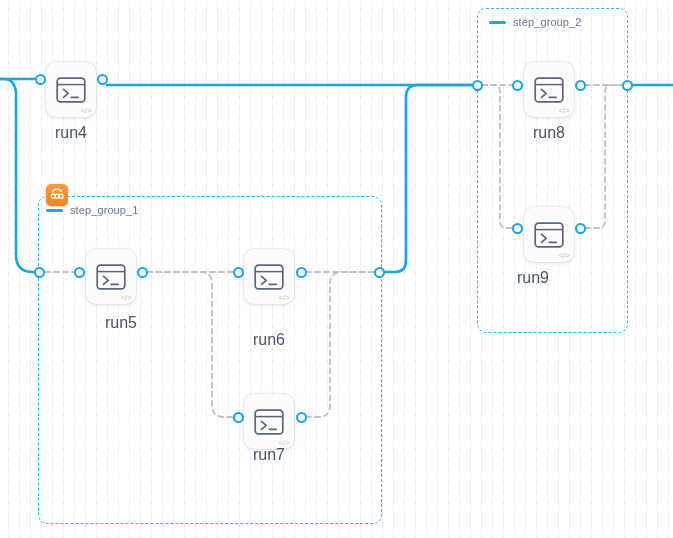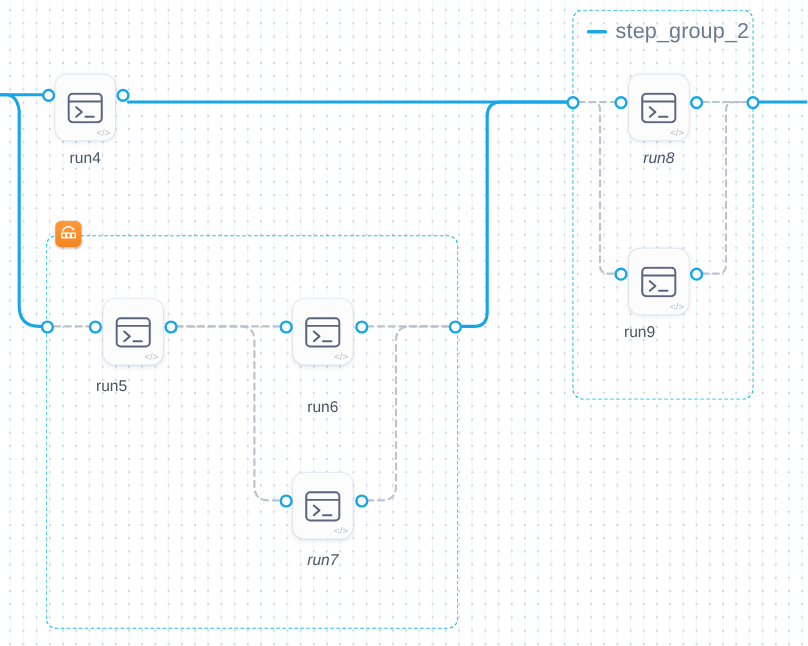--- a/index.html
+++ b/index.html
@@ -41,21 +41,21 @@
     white-space: nowrap;
   }
   .grp-dash {
     display: inline-block;
     width: 17px;
     height: 3px;
     background: #1aa9e0;
     border-radius: 2px;
   }
   .grp-title {
-    font-size: 18px;
+    font-size: 11px;
     color: #6b7a90;
     letter-spacing: 0.1px;
   }
   .grp-badge {
     position: absolute;
     width: 22px; height: 22px;
     border-radius: 5px;
     background: linear-gradient(180deg,#ff9a3c 0%, #f5831f 100%);
     display: flex;
     align-items: center;
@@ -76,21 +76,21 @@
     position: absolute;
     right: 4px;
     bottom: 2px;
     font-size: 8px;
     color: #b7bfcb;
     line-height: 1;
     font-family: "Liberation Sans", sans-serif;
   }
   .nlabel {
     position: absolute;
-    font-size: 13px;
+    font-size: 16px;
     color: #4a5565;
     text-align: center;
     width: 90px;
   }
   .port {
     position: absolute;
     width: 11px; height: 11px;
     border-radius: 50%;
     background: #ffffff;
     border: 2.6px solid #17a7e8;
@@ -148,20 +148,24 @@
   <div class="grp" style="left:38px; top:196px; width:344px; height:328px;"></div>
   <div class="grp-badge" style="left:46px; top:184px;">
     <svg width="16" height="16" viewBox="0 0 20 20" aria-hidden="true">
       <path d="M4.2 6.6 A6.2 6.2 0 0 1 15.2 5.2" fill="none" stroke="#ffffff" stroke-width="1.7" stroke-linecap="round"></path>
       <path d="M15.6 2.6 L16.4 5.9 L13.1 6.2 Z" fill="#ffffff"></path>
       <rect x="3.1" y="9.2" width="4.3" height="4.6" fill="none" stroke="#ffffff" stroke-width="1.5"></rect>
       <rect x="8.0" y="9.2" width="4.3" height="4.6" fill="none" stroke="#ffffff" stroke-width="1.5"></rect>
       <rect x="12.9" y="9.2" width="4.3" height="4.6" fill="none" stroke="#ffffff" stroke-width="1.5"></rect>
     </svg>
   </div>
+  <div class="grp-head" style="left:46px; top:204px;">
+    <span class="grp-dash"></span>
+    <span class="grp-title">step_group_1</span>
+  </div>
 
   <div class="node" style="left:46px; top:62px;">
     <svg width="30" height="26" viewBox="0 0 30 26" aria-hidden="true">
       <rect x="1.2" y="1.2" width="27.6" height="23.6" rx="3.4" fill="none" stroke="#5c6480" stroke-width="1.7"></rect>
       <line x1="1.2" y1="7.6" x2="28.8" y2="7.6" stroke="#5c6480" stroke-width="1.5"></line>
       <path d="M7.5 12.3 L12.2 16.3 L7.5 20.3" fill="none" stroke="#5c6480" stroke-width="1.7" stroke-linecap="round" stroke-linejoin="round"></path>
       <line x1="15.2" y1="20.3" x2="22.2" y2="20.3" stroke="#5c6480" stroke-width="1.7" stroke-linecap="round"></line>
     </svg>
     <span class="codebadge">&lt;/&gt;</span>
   </div>
@@ -169,21 +173,21 @@
 
   <div class="node" style="left:524px; top:62px;">
     <svg width="30" height="26" viewBox="0 0 30 26" aria-hidden="true">
       <rect x="1.2" y="1.2" width="27.6" height="23.6" rx="3.4" fill="none" stroke="#5c6480" stroke-width="1.7"></rect>
       <line x1="1.2" y1="7.6" x2="28.8" y2="7.6" stroke="#5c6480" stroke-width="1.5"></line>
       <path d="M7.5 12.3 L12.2 16.3 L7.5 20.3" fill="none" stroke="#5c6480" stroke-width="1.7" stroke-linecap="round" stroke-linejoin="round"></path>
       <line x1="15.2" y1="20.3" x2="22.2" y2="20.3" stroke="#5c6480" stroke-width="1.7" stroke-linecap="round"></line>
     </svg>
     <span class="codebadge">&lt;/&gt;</span>
   </div>
-  <div class="nlabel" style="left:504px; top:124px;font-style:italic;">run8</div>
+  <div class="nlabel" style="left:504px; top:124px;">run8</div>
 
   <div class="node" style="left:524px; top:207px;">
     <svg width="30" height="26" viewBox="0 0 30 26" aria-hidden="true">
       <rect x="1.2" y="1.2" width="27.6" height="23.6" rx="3.4" fill="none" stroke="#5c6480" stroke-width="1.7"></rect>
       <line x1="1.2" y1="7.6" x2="28.8" y2="7.6" stroke="#5c6480" stroke-width="1.5"></line>
       <path d="M7.5 12.3 L12.2 16.3 L7.5 20.3" fill="none" stroke="#5c6480" stroke-width="1.7" stroke-linecap="round" stroke-linejoin="round"></path>
       <line x1="15.2" y1="20.3" x2="22.2" y2="20.3" stroke="#5c6480" stroke-width="1.7" stroke-linecap="round"></line>
     </svg>
     <span class="codebadge">&lt;/&gt;</span>
   </div>
@@ -191,21 +195,21 @@
 
   <div class="node" style="left:86px; top:249px;">
     <svg width="30" height="26" viewBox="0 0 30 26" aria-hidden="true">
       <rect x="1.2" y="1.2" width="27.6" height="23.6" rx="3.4" fill="none" stroke="#5c6480" stroke-width="1.7"></rect>
       <line x1="1.2" y1="7.6" x2="28.8" y2="7.6" stroke="#5c6480" stroke-width="1.5"></line>
       <path d="M7.5 12.3 L12.2 16.3 L7.5 20.3" fill="none" stroke="#5c6480" stroke-width="1.7" stroke-linecap="round" stroke-linejoin="round"></path>
       <line x1="15.2" y1="20.3" x2="22.2" y2="20.3" stroke="#5c6480" stroke-width="1.7" stroke-linecap="round"></line>
     </svg>
     <span class="codebadge">&lt;/&gt;</span>
   </div>
-  <div class="nlabel" style="left:48px; top:314px;">run5</div>
+  <div class="nlabel" style="left:76px; top:314px;">run5</div>
 
   <div class="node" style="left:244px; top:249px;">
     <svg width="30" height="26" viewBox="0 0 30 26" aria-hidden="true">
       <rect x="1.2" y="1.2" width="27.6" height="23.6" rx="3.4" fill="none" stroke="#5c6480" stroke-width="1.7"></rect>
       <line x1="1.2" y1="7.6" x2="28.8" y2="7.6" stroke="#5c6480" stroke-width="1.5"></line>
       <path d="M7.5 12.3 L12.2 16.3 L7.5 20.3" fill="none" stroke="#5c6480" stroke-width="1.7" stroke-linecap="round" stroke-linejoin="round"></path>
       <line x1="15.2" y1="20.3" x2="22.2" y2="20.3" stroke="#5c6480" stroke-width="1.7" stroke-linecap="round"></line>
     </svg>
     <span class="codebadge">&lt;/&gt;</span>
   </div>
@@ -213,21 +217,21 @@
 
   <div class="node" style="left:244px; top:394px;">
     <svg width="30" height="26" viewBox="0 0 30 26" aria-hidden="true">
       <rect x="1.2" y="1.2" width="27.6" height="23.6" rx="3.4" fill="none" stroke="#5c6480" stroke-width="1.7"></rect>
       <line x1="1.2" y1="7.6" x2="28.8" y2="7.6" stroke="#5c6480" stroke-width="1.5"></line>
       <path d="M7.5 12.3 L12.2 16.3 L7.5 20.3" fill="none" stroke="#5c6480" stroke-width="1.7" stroke-linecap="round" stroke-linejoin="round"></path>
       <line x1="15.2" y1="20.3" x2="22.2" y2="20.3" stroke="#5c6480" stroke-width="1.7" stroke-linecap="round"></line>
     </svg>
     <span class="codebadge">&lt;/&gt;</span>
   </div>
-  <div class="nlabel" style="left:224px; top:459px;font-style:italic;">run7</div>
+  <div class="nlabel" style="left:224px; top:446px;">run7</div>
 
   <div class="port" style="left:35px;  top:74px;"></div>
   <div class="port" style="left:97px;  top:74px;"></div>
 
   <div class="port" style="left:472px; top:80px;"></div>
   <div class="port" style="left:512px; top:80px;"></div>
   <div class="port" style="left:575px; top:80px;"></div>
   <div class="port" style="left:622px; top:80px;"></div>
 
   <div class="port" style="left:512px; top:223px;"></div>

